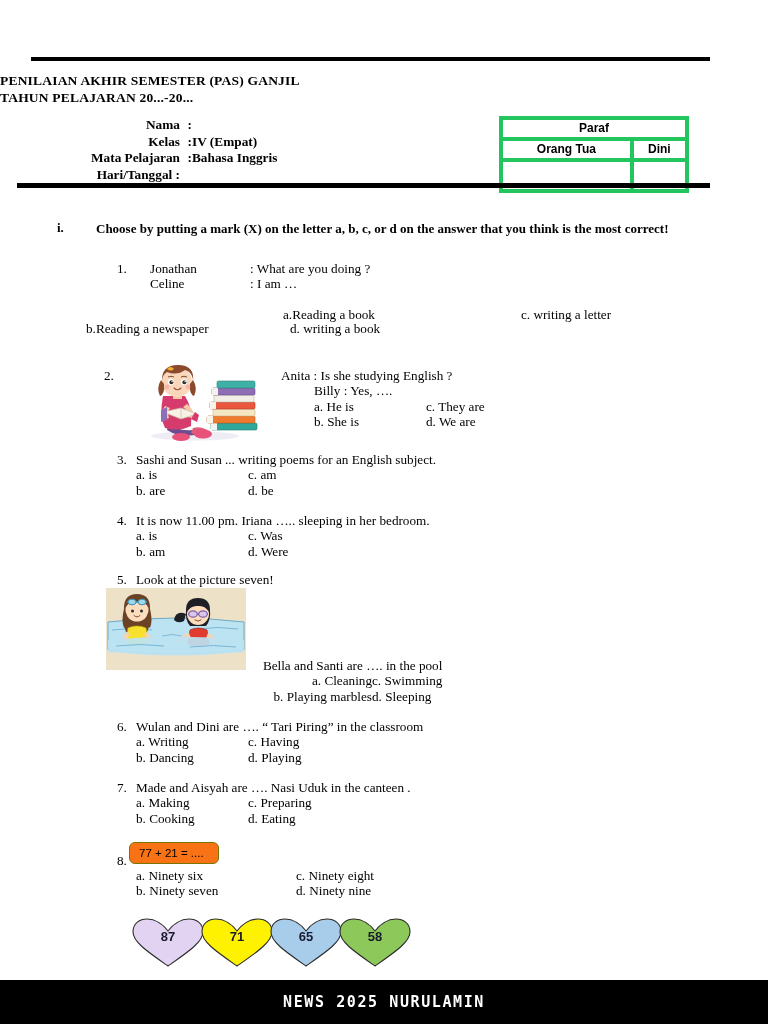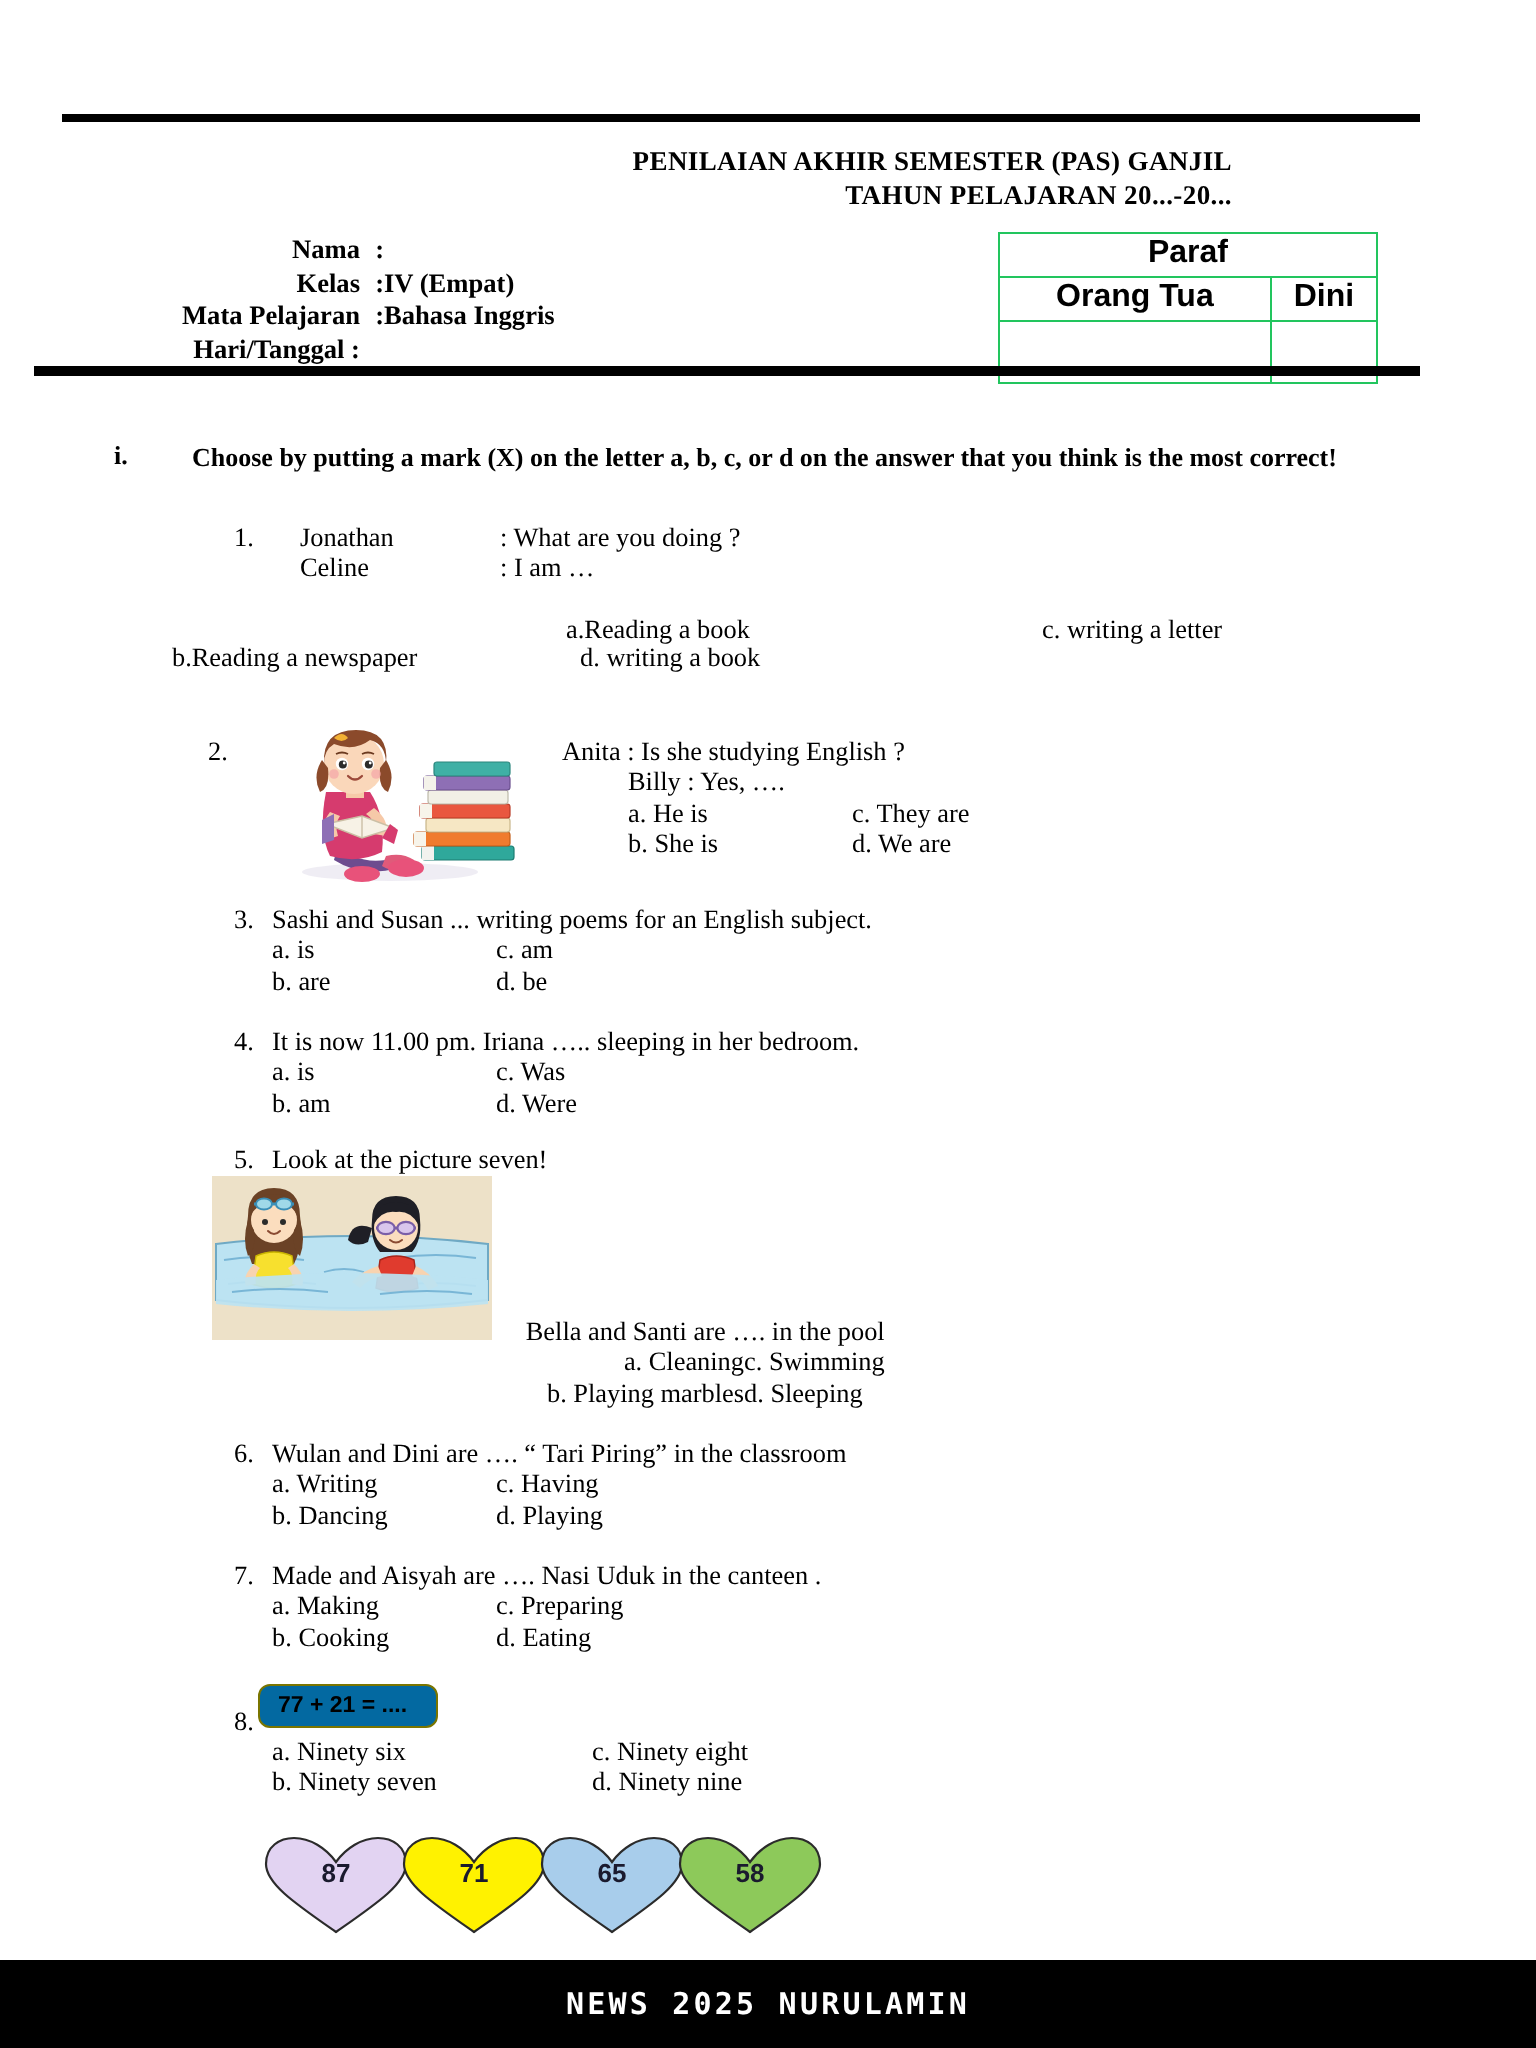--- a/index.html
+++ b/index.html
@@ -34,21 +34,21 @@
     left: 17px; top: 183px;
     width: 693px; height: 5px;
     background: #000;
   }
 
   
   .title-block {
     position: absolute;
     left: 0; top: 72px;
     width: 616px;
-    text-align: right;
+    text-align: left;
   }
   .title-line {
     font-weight: bold;
     font-size: 13.5px;
     letter-spacing: .2px;
     line-height: 17px;
   }
 
   
   .ident {
@@ -65,23 +65,23 @@
 
   
   .paraf {
     position: absolute;
     left: 499px; top: 116px;
     width: 190px;
     border-collapse: collapse;
     font-family: "Liberation Sans", "DejaVu Sans", sans-serif;
   }
   .paraf td {
-    border: 1px solid #22c55e;
+    border: 4px solid #22c55e;
     text-align: center;
-    font-size: 16px;
+    font-size: 12px;
     font-weight: bold;
     padding: 1px 0 2px;
   }
   .paraf td.blank { height: 31px; }
 
   
   .instr-num {
     position: absolute;
     left: 57px; top: 220px;
     font-weight: bold;
@@ -149,25 +149,25 @@
   #q6-body { left: 136px; top: 719px; }
   #q7-num { left: 117px; top: 780px; }
   #q7-body { left: 136px; top: 780px; }
 
   
   #q8-num { left: 117px; top: 853px; }
   .mathbox {
     position: absolute;
     left: 129px; top: 842px;
     width: 90px; height: 22px;
-    background: #0369a1;
+    background: #f97316;
     border: 1.5px solid #7a7500;
     border-radius: 6px;
     font-family: "Liberation Sans", "DejaVu Sans", sans-serif;
-    font-weight: bold;
+    font-weight: normal;
     font-size: 11.5px;
     color: #000;
     display: flex;
     align-items: center;
     padding-left: 9px;
   }
   #q8-opts { left: 136px; top: 868px; }
   .q8-opt-a { width: 160px; }
 
   

